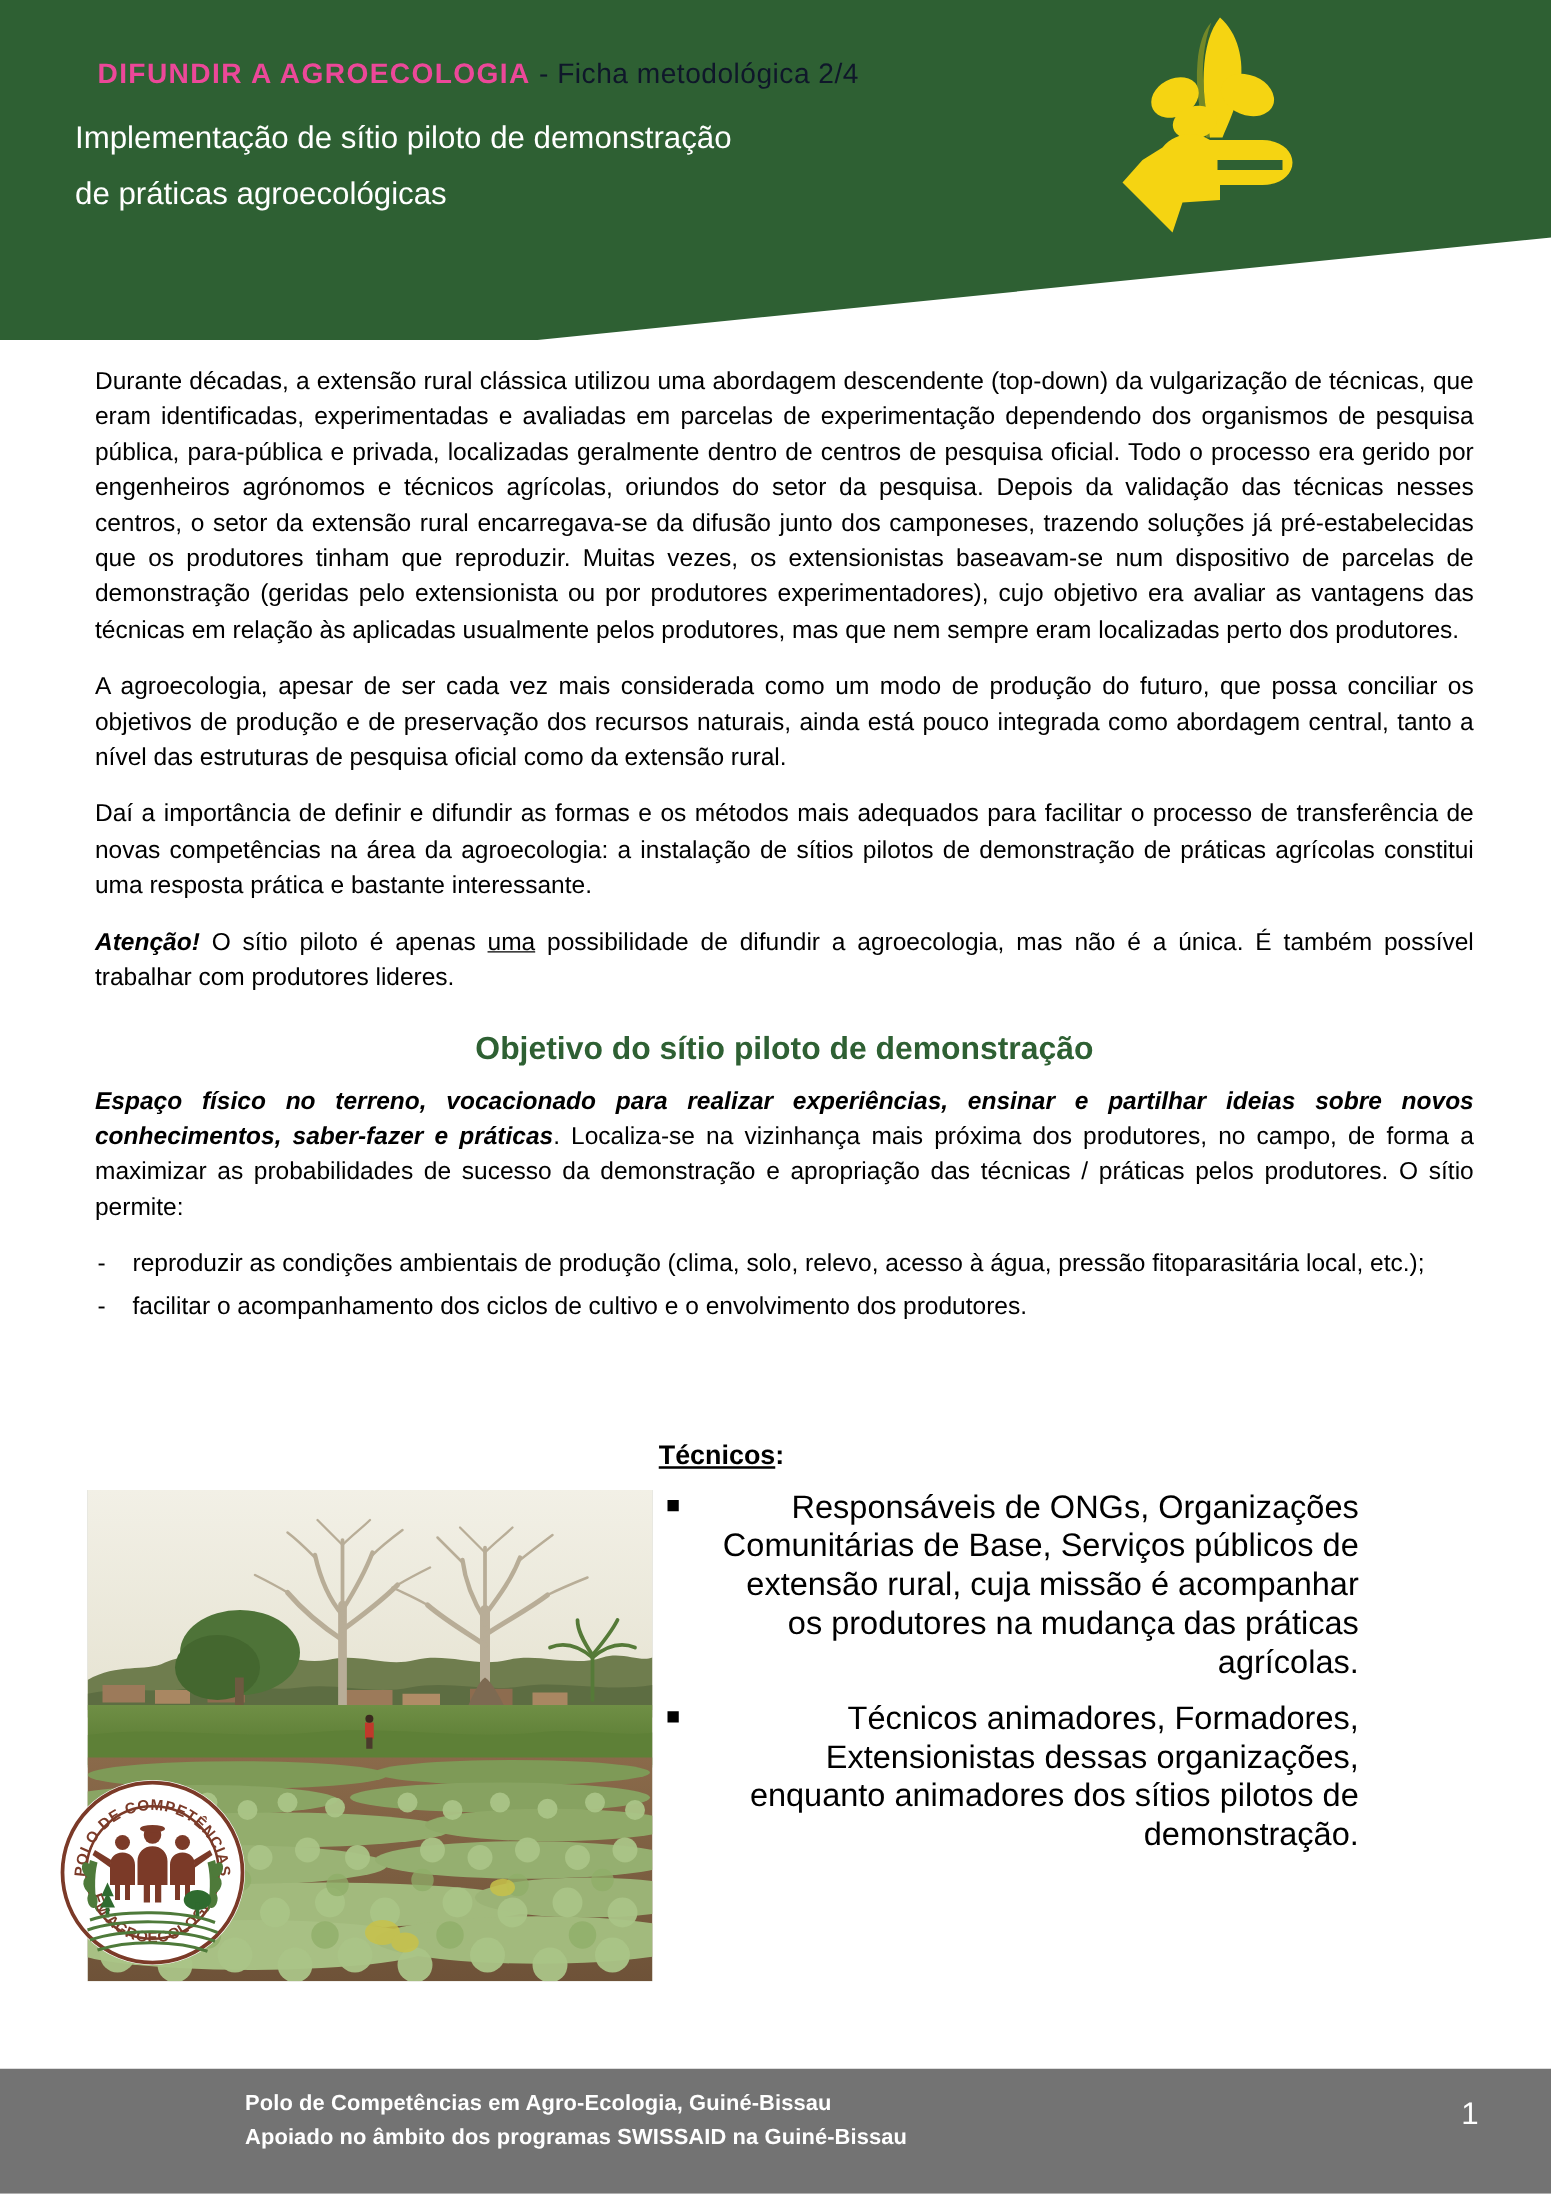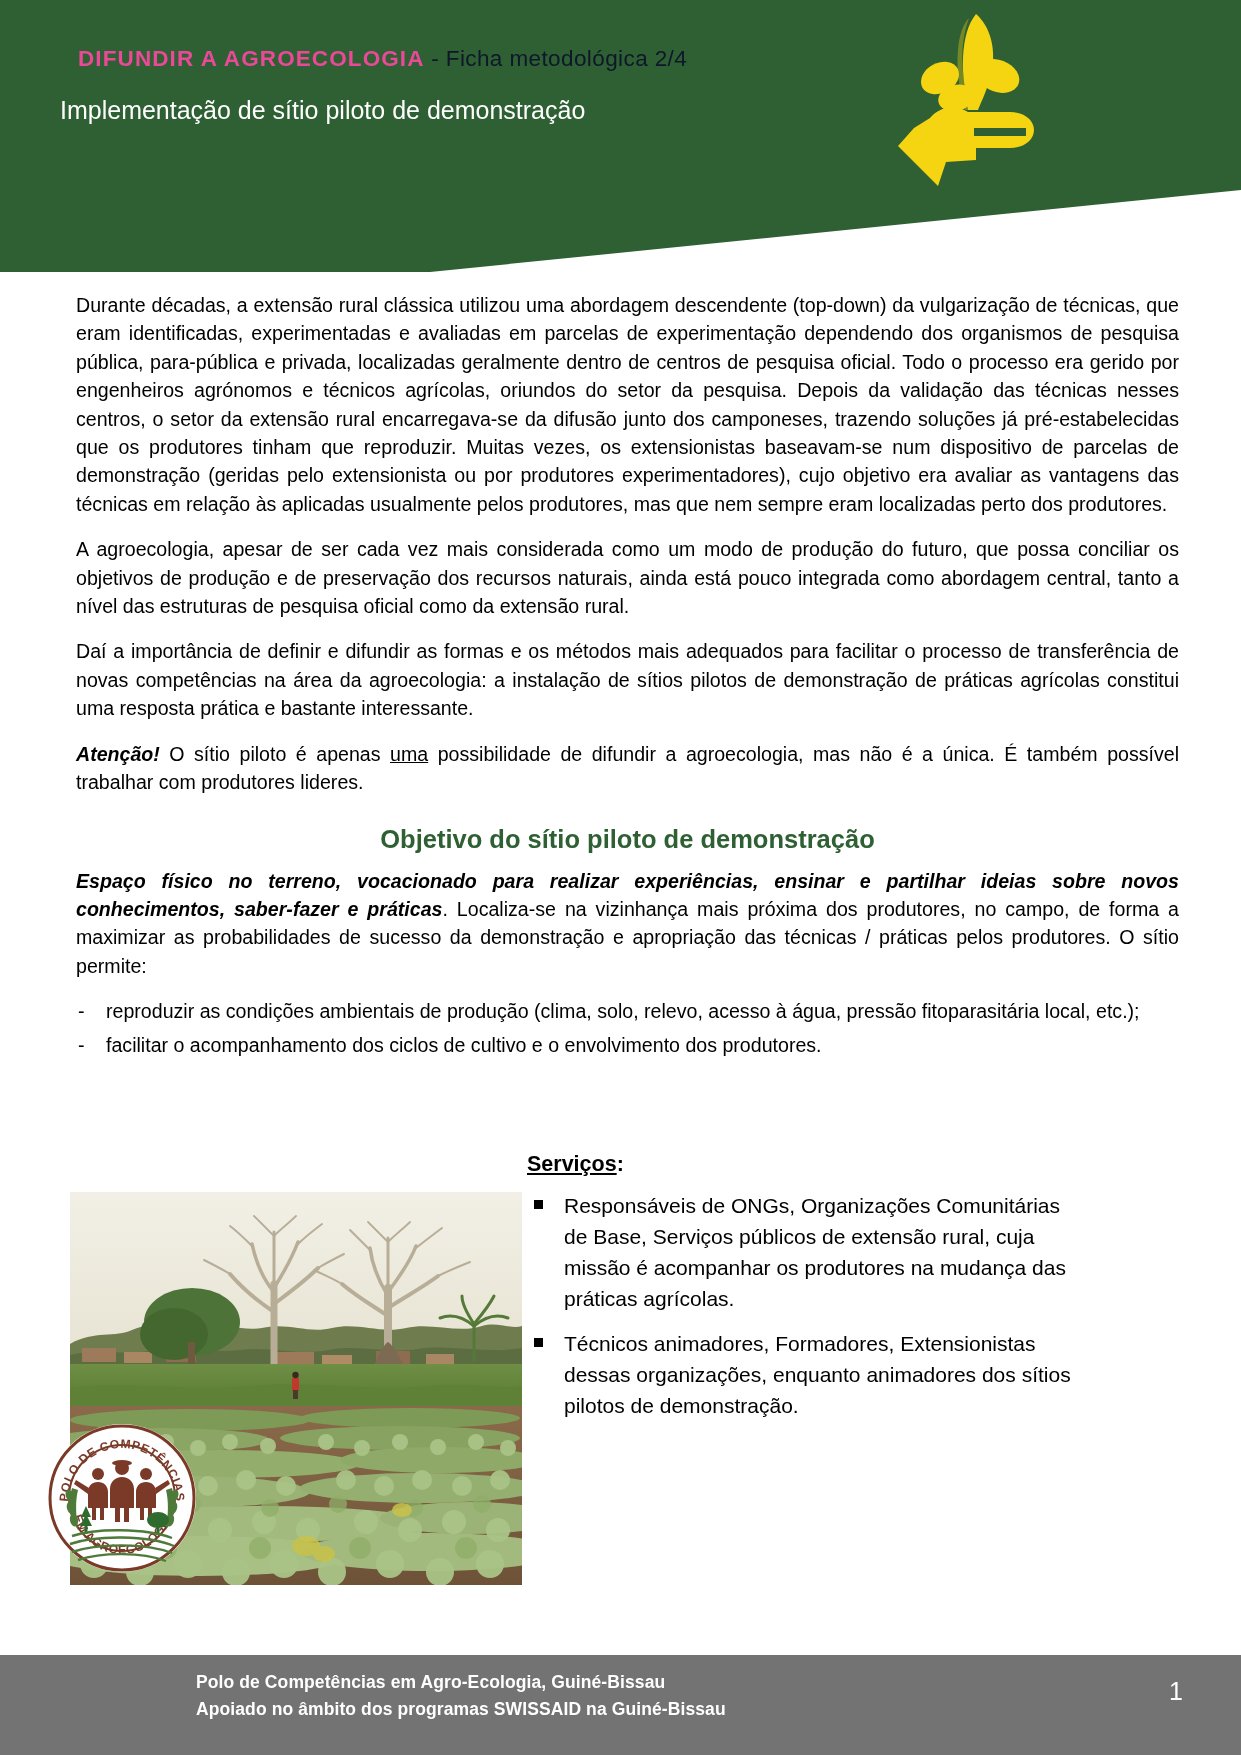--- a/index.html
+++ b/index.html
@@ -148,22 +148,23 @@
   }
   ul.sq-list {
     list-style: none;
     margin: 0;
     padding: 0;
   }
   ul.sq-list li {
     position: relative;
     padding-left: 37px;
     margin-bottom: 14px;
-    font-size: 21px;
+    font-size: 26px;
     line-height: 31px;
+    text-align: right;
   }
   ul.sq-list li .sq-marker {
     position: absolute;
     left: 7px;
     top: 10px;
     width: 9px;
     height: 9px;
     background: #000;
   }
 
@@ -211,20 +212,21 @@
 
 <div class="header">
   <div class="header-bg"></div>
 
   <div class="kicker">
     <span class="k-strong">DIFUNDIR A AGROECOLOGIA</span><span class="k-rest"> - Ficha metodológica 2/4</span>
   </div>
 
   <div class="doc-title">
     <div>Implementação de sítio piloto de demonstração</div>
+    <div>de práticas agroecológicas</div>
   </div>
 
   <div class="header-icon">
     <svg viewBox="0 0 210 200" width="210" height="200" aria-hidden="true">
       <g fill="#f5d412">
 
         <path d="M108 4 C122 16 128 38 124 60 C121 76 114 90 110 100 L100 100 C98 84 94 66 95 48 C96 28 100 14 108 4 Z"></path>
         <path d="M101 8 C95 24 93 44 95 62 C96 76 99 90 101 100 L97 100 C92 82 88 60 90 40 C91 26 95 14 101 8 Z" opacity="0.35"></path>
 
         <ellipse cx="72" cy="68" rx="20" ry="15" transform="rotate(-28 72 68)"></ellipse>
@@ -428,21 +430,21 @@
 
       <g fill="#c8c24a" opacity="0.85">
         <ellipse cx="236" cy="354" rx="14" ry="10"></ellipse>
         <ellipse cx="254" cy="362" rx="11" ry="8"></ellipse>
         <ellipse cx="332" cy="318" rx="10" ry="7"></ellipse>
       </g>
     </svg>
   </div>
 
   <div class="publico">
-    <div class="publico-title"><span class="u">Serviços</span><span>:</span></div>
+    <div class="publico-title"><span class="u">Técnicos</span><span>:</span></div>
     <ul class="sq-list">
       <li>
         <span class="sq-marker"></span>
         <span>Responsáveis de ONGs, Organizações Comunitárias de Base, Serviços públicos de extensão rural, cuja missão é acompanhar os produtores na mudança das práticas agrícolas.</span>
       </li>
       <li>
         <span class="sq-marker"></span>
         <span>Técnicos animadores, Formadores, Extensionistas dessas organizações, enquanto animadores dos sítios pilotos de demonstração.</span>
       </li>
     </ul>

